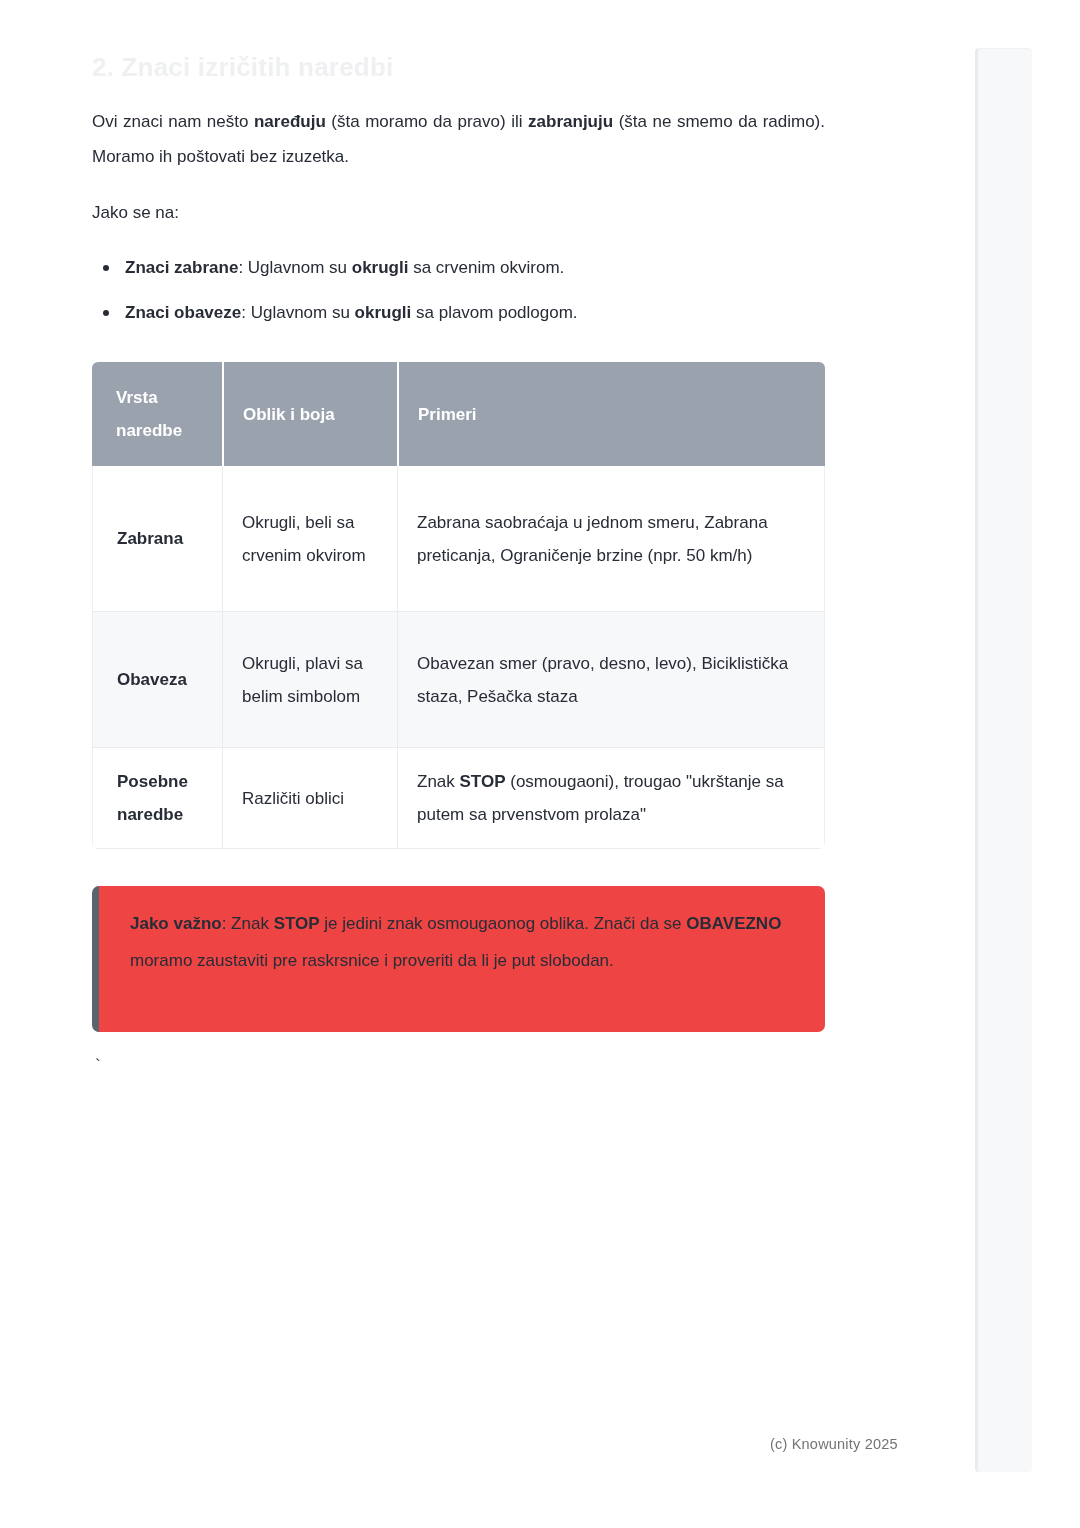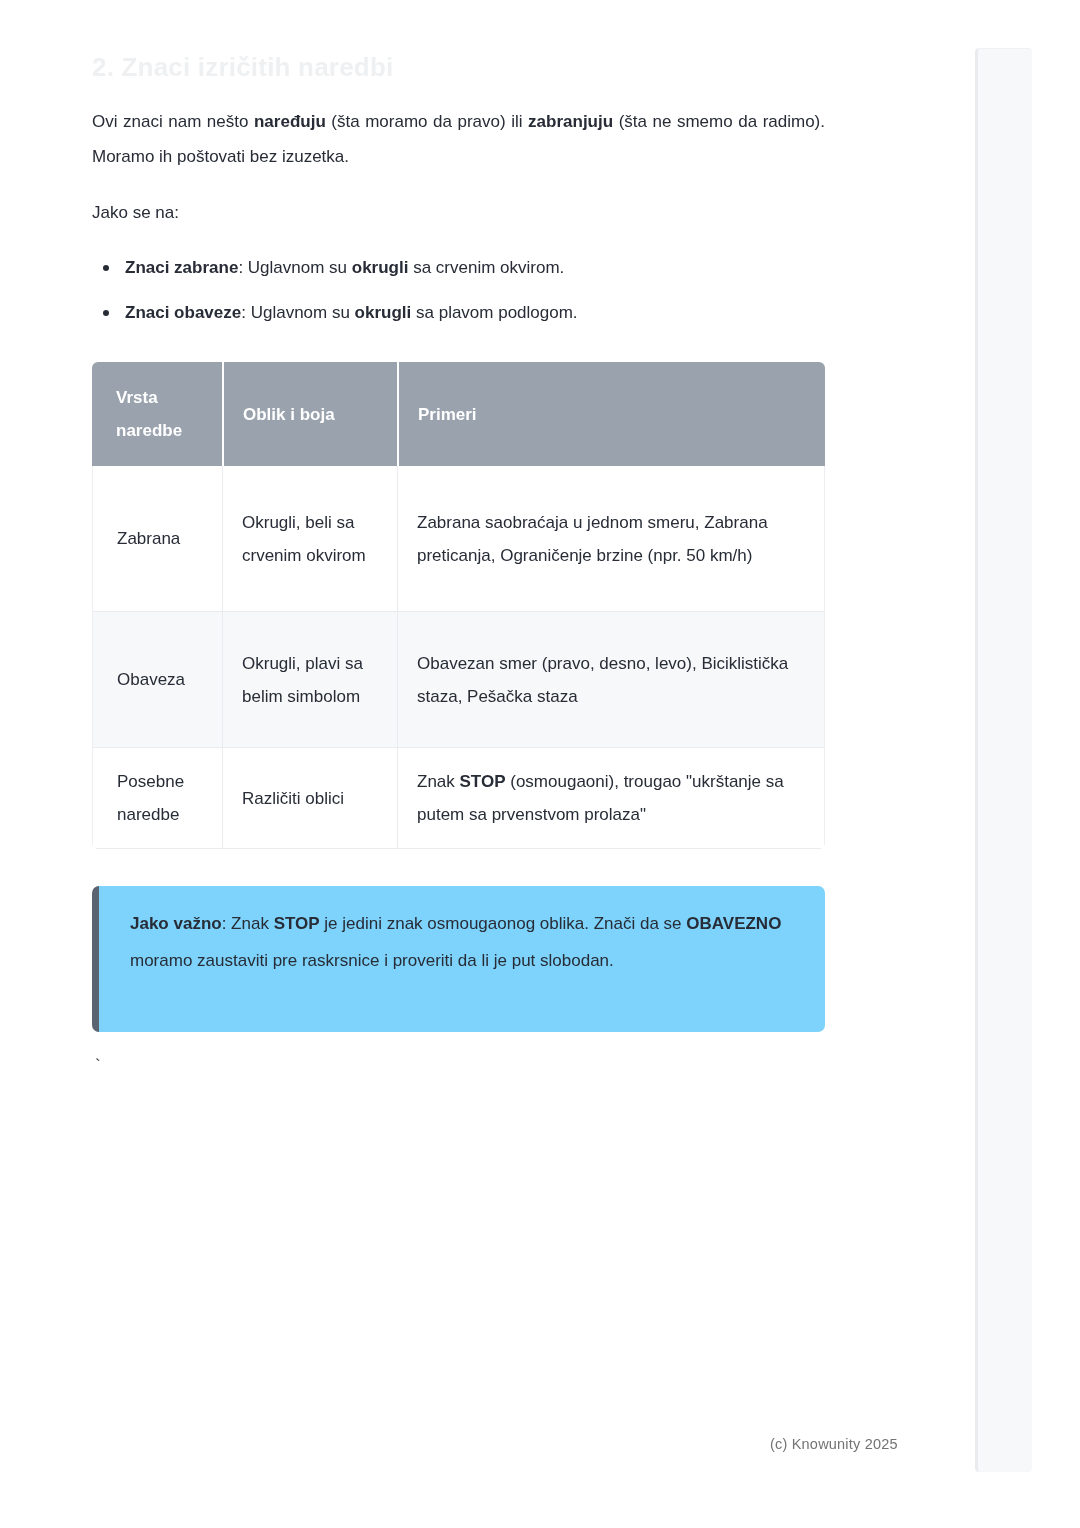--- a/index.html
+++ b/index.html
@@ -54,30 +54,30 @@
   }
   table.signs th + th { border-left: 2px solid #ffffff; padding-left: 19px; }
   table.signs th:last-child { padding-left: 19px; }
   table.signs td {
     font-size: 17px; line-height: 33px; vertical-align: middle;
     padding: 14px 14px 14px 24px;
     border-bottom: 1px solid #e9ebee;
     background: #ffffff;
   }
   table.signs td + td { border-left: 1px solid #e9ebee; padding-left: 19px; }
-  table.signs td:first-child { border-left: 1px solid #eceef1; font-weight: 400; }
+  table.signs td:first-child { border-left: 1px solid #eceef1; font-weight: 700; }
   table.signs td:last-child { border-right: 1px solid #eceef1; }
   table.signs tr.alt td { background: #f6f8f9; }
   table.signs tr.r1 td { height: 146px; }
   table.signs tr.r2 td { height: 136px; }
   table.signs tr.r3 td { height: 101px; }
 
   .callout {
     position: absolute; left: 0; top: 886px; width: 733px; min-height: 146px;
-    background: #7dd3fc; border-left: 7px solid #5a6370; border-radius: 7px;
+    background: #ef4444; border-left: 7px solid #5a6370; border-radius: 7px;
     padding: 20px 30px 18px 31px;
     font-size: 17px; line-height: 36.5px; color: #272c36;
   }
 
   .stray-char {
     position: absolute; left: 95px; top: 1056px;
     font-size: 17px; color: #3a3f47;
   }
 
   .footer-copyright {

